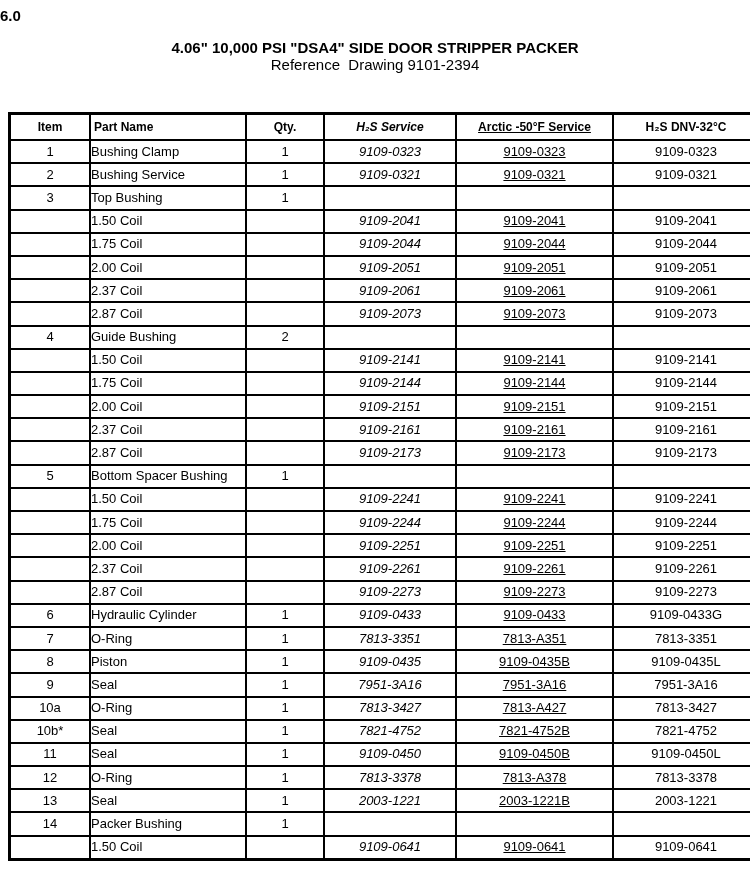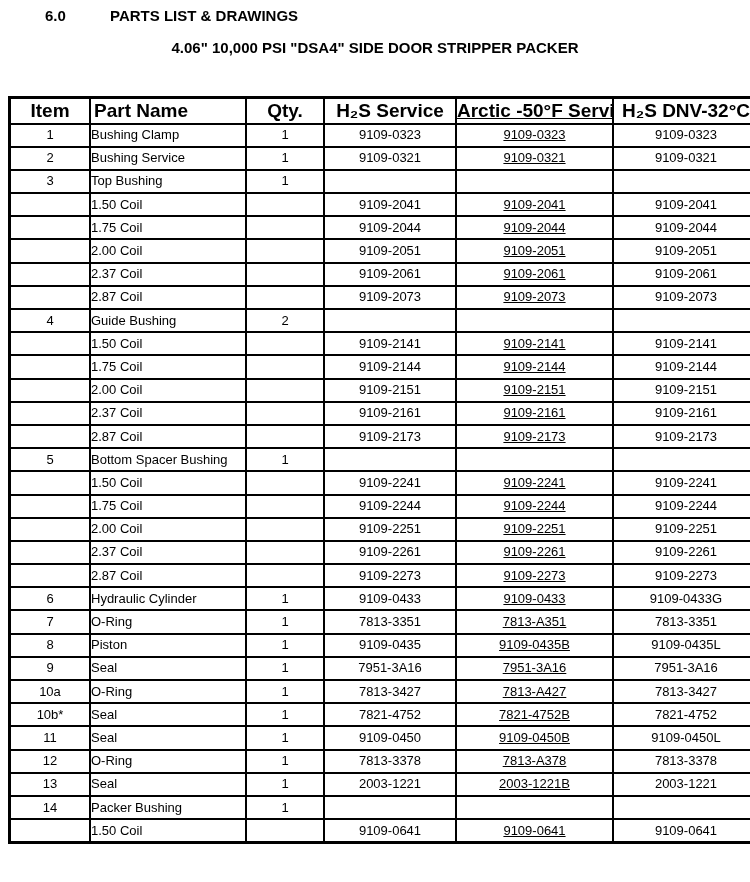--- a/index.html
+++ b/index.html
@@ -12,21 +12,20 @@
     height: 882px;
     color: #000000;
     font-family: "Liberation Sans", "DejaVu Sans", sans-serif;
     overflow: hidden;
   }
   .doc-header {
     padding-top: 8px;
   }
   .section-line {
     display: flex;
-    margin-left: 45px;
     font-weight: bold;
     font-size: 15px;
     line-height: 16px;
   }
   .section-number {
     width: 65px;
     flex: 0 0 65px;
   }
   .title-block {
     margin-top: 16px;
@@ -54,45 +53,45 @@
     padding: 0;
     font-size: 13px;
     height: 21.2px;
     line-height: 14px;
     white-space: nowrap;
     overflow: hidden;
     vertical-align: middle;
   }
   .parts-table thead th {
     height: 24px;
-    font-size: 19px;
+    font-size: 12px;
     font-weight: bold;
     text-align: center;
   }
   .parts-table thead th.c-part {
     text-align: left;
     padding-left: 3px;
   }
   .c-item   { width: 78px;  text-align: center; }
   .c-part   { width: 151px; text-align: left; padding-left: 3px; margin-top: 24px; }
   .c-qty    { width: 76px;  text-align: center; }
-  .c-h2s    { width: 130px; text-align: center; }
+  .c-h2s    { width: 130px; text-align: center; font-style: italic; }
   .c-arctic { width: 155px; text-align: center; text-decoration: underline; }
   .c-dnv    { width: 144px; text-align: center; }
 </style>
 </head>
 <body>
 
 <div class="doc-header">
   <div class="section-line">
     <span class="section-number">6.0</span>
-    <span>PARTS LIST &amp; DRAWINGS</span>
   </div>
   <div class="title-block">
     <div class="title-line">4.06" 10,000 PSI "DSA4" SIDE DOOR STRIPPER PACKER</div>
+    <div class="ref-line">Reference  Drawing 9101-2394</div>
   </div>
 </div>
 
 <table class="parts-table">
   <thead>
     <tr>
       <th class="c-item">Item</th>
       <th class="c-part">Part Name</th>
       <th class="c-qty">Qty.</th>
       <th class="c-h2s">H₂S Service</th>

